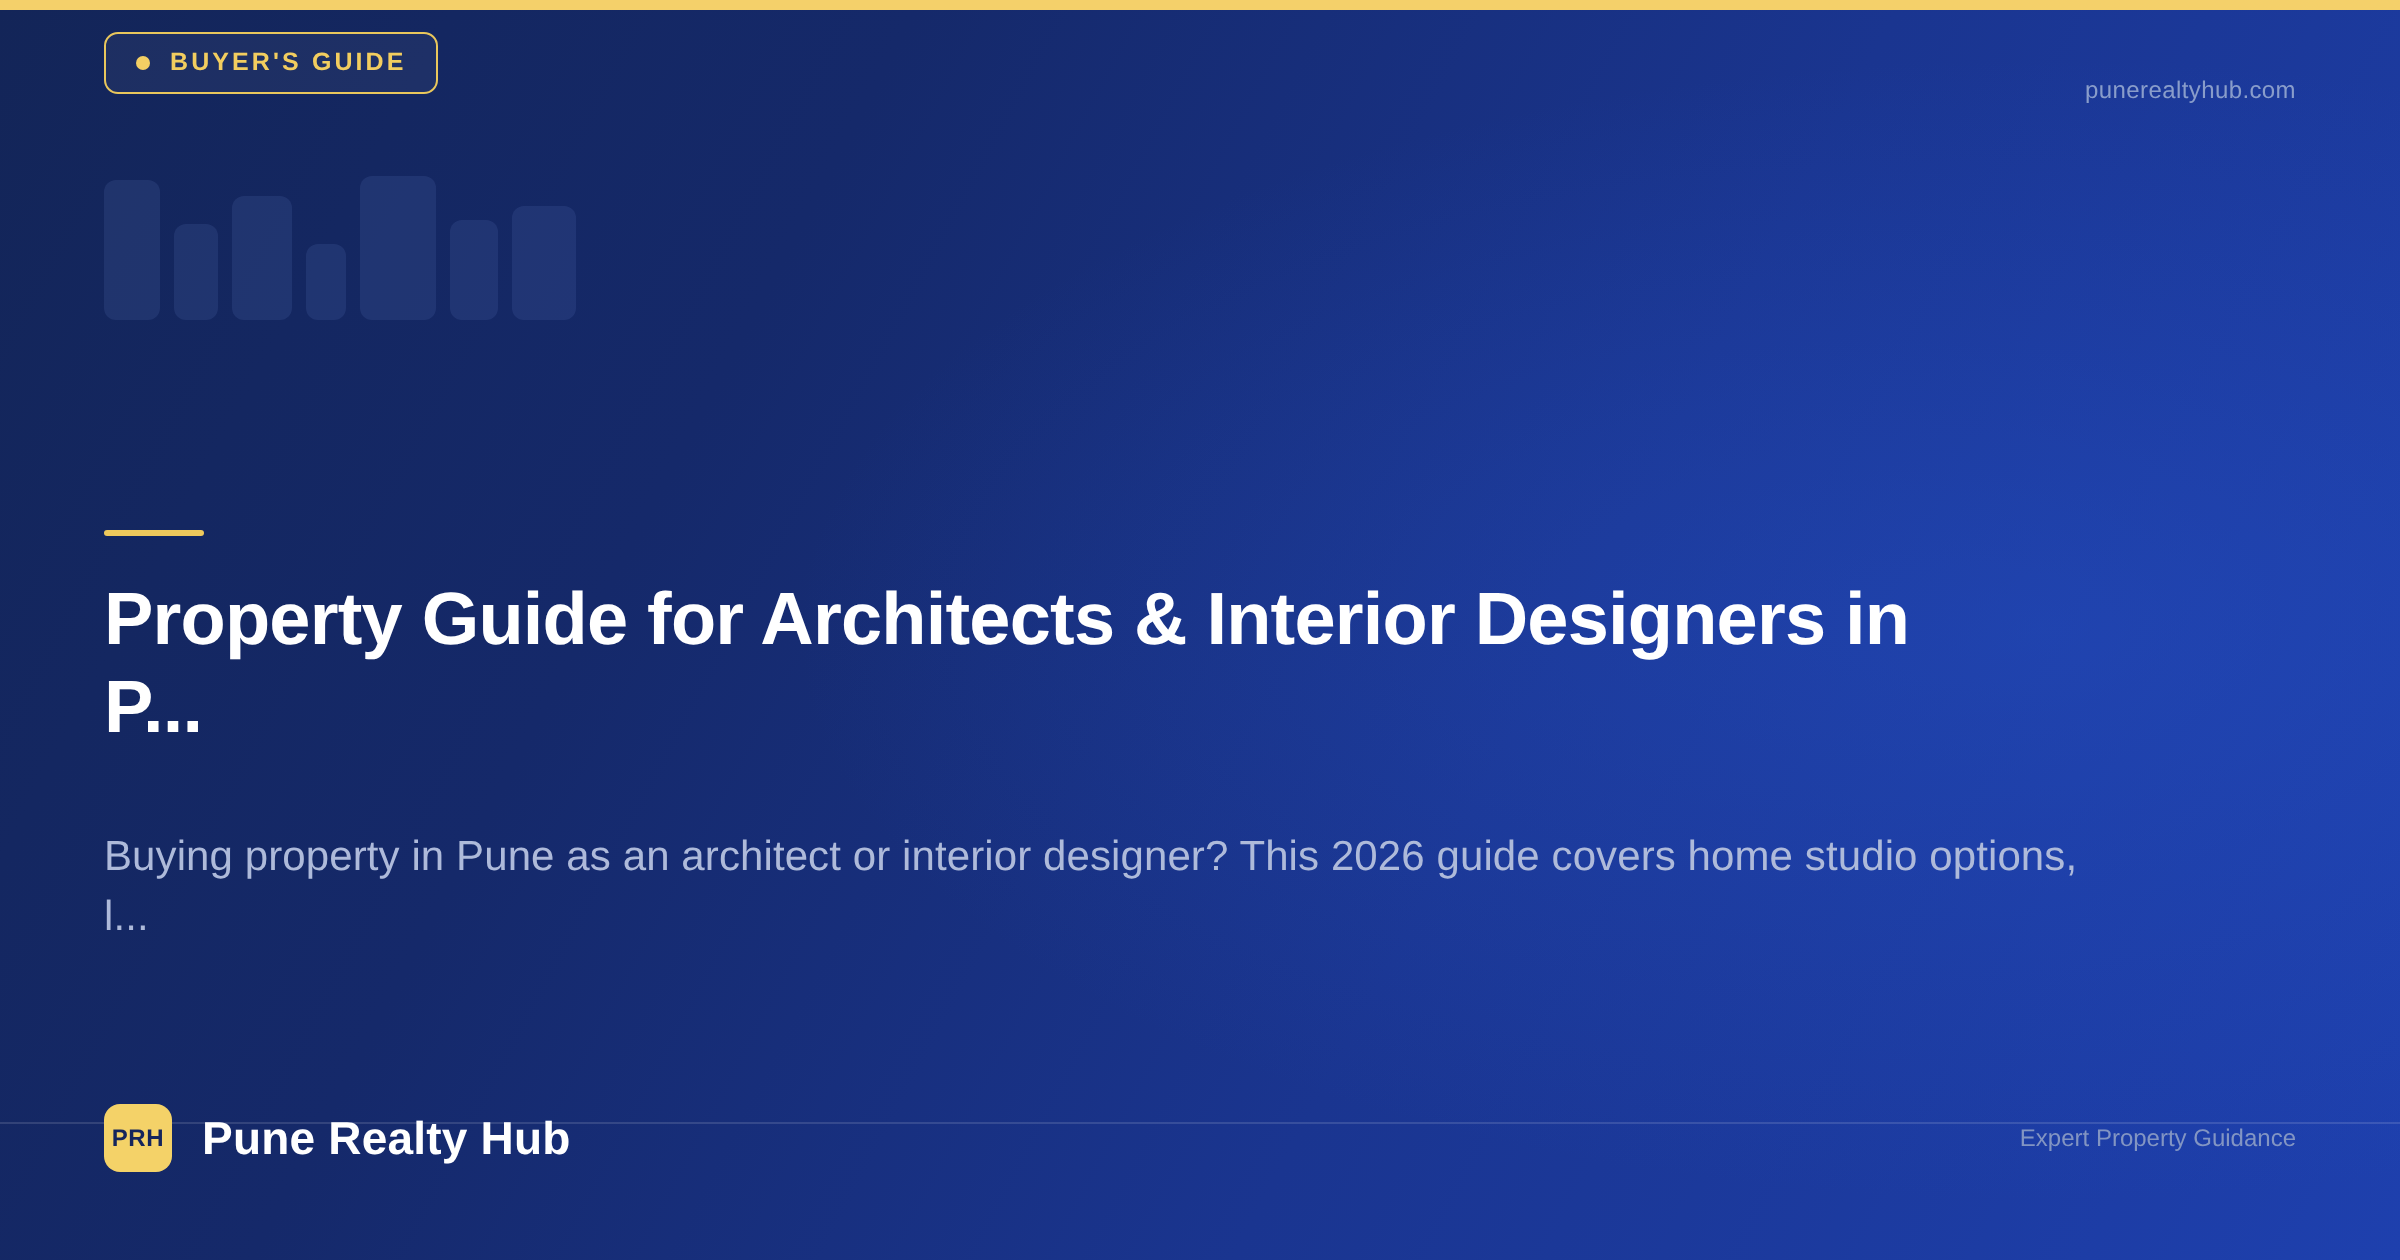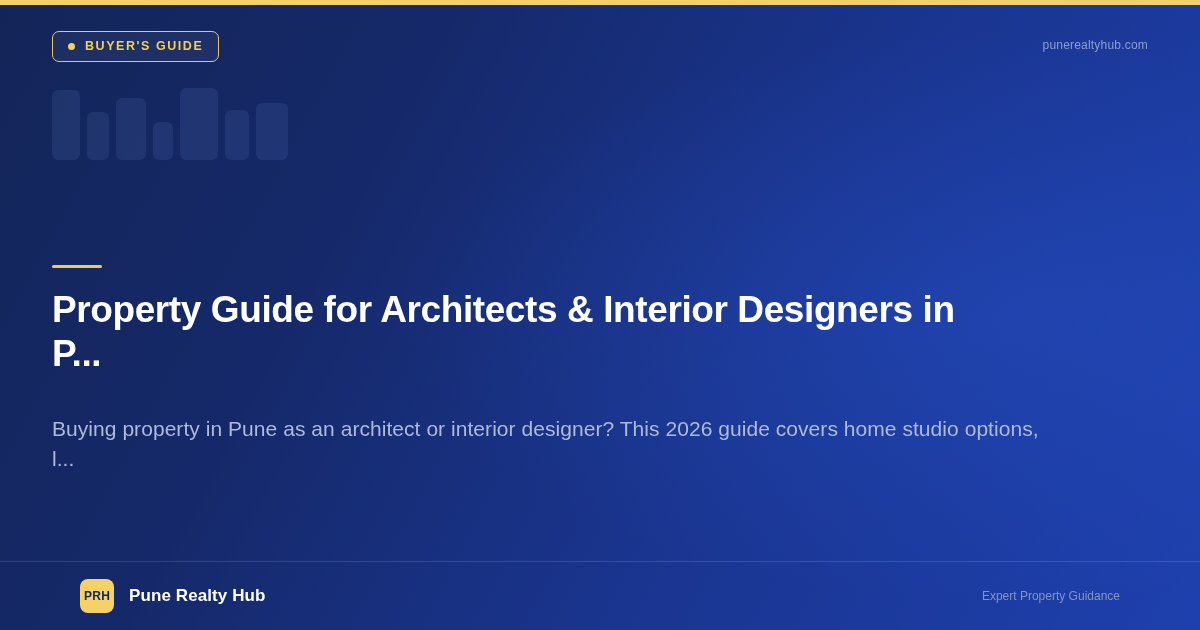--- a/index.html
+++ b/index.html
@@ -25,21 +25,21 @@
   .top-accent {
     position:absolute; top:0; left:0;
     width:1200px; height:5px;
     background:#f4d06a;
     z-index:5;
   }
   .inner { position:relative; z-index:3; width:100%; height:100%; }
 
   
   .badge {
-    position:absolute; left:52px; top:31px;
+    position:absolute; left:52px; top:16px;
     display:flex; align-items:center; gap:10px;
     height:31px; padding:0 15px;
     border:1.6px solid #e9c75c;
     border-radius:7px;
     background:rgba(255,255,255,.045);
   }
   .badge-dot { width:7px; height:7px; border-radius:50%; background:#f3cf64; flex:none; }
   .badge-text {
     color:#f2cd5f; font-size:12.5px; font-weight:bold;
     letter-spacing:1.55px; white-space:nowrap; line-height:1;
@@ -84,33 +84,33 @@
     letter-spacing:.05px;
   }
 
   
   .footer-sep {
     position:absolute; left:0; top:561px;
     width:1200px; height:1px;
     background:rgba(255,255,255,.13);
   }
   .footer {
-    position:absolute; left:0; top:562px;
+    position:absolute; left:0; top:535px;
     width:1200px; height:68px;
     display:flex; align-items:center;
-    padding:0 80px;
+    padding:0 52px;
   }
   .brand { display:flex; align-items:center; gap:15px; }
   .logo-tile {
     width:34px; height:34px; border-radius:8px;
     background:#f4d268;
     display:flex; align-items:center; justify-content:center;
     color:#15255c; font-size:12px; font-weight:bold; letter-spacing:.3px;
   }
-  .brand-name { color:#ffffff; font-size:17px; font-weight:bold; letter-spacing:.1px; }
+  .brand-name { color:#ffffff; font-size:23px; font-weight:bold; letter-spacing:.1px; }
   .tagline { margin-left:auto; color:#8e9fc6; font-size:12px; opacity:.9; }
 </style>
 </head>
 <body>
 
 <div class="card">
 
   <div class="top-accent"></div>
 
   <div class="inner">

